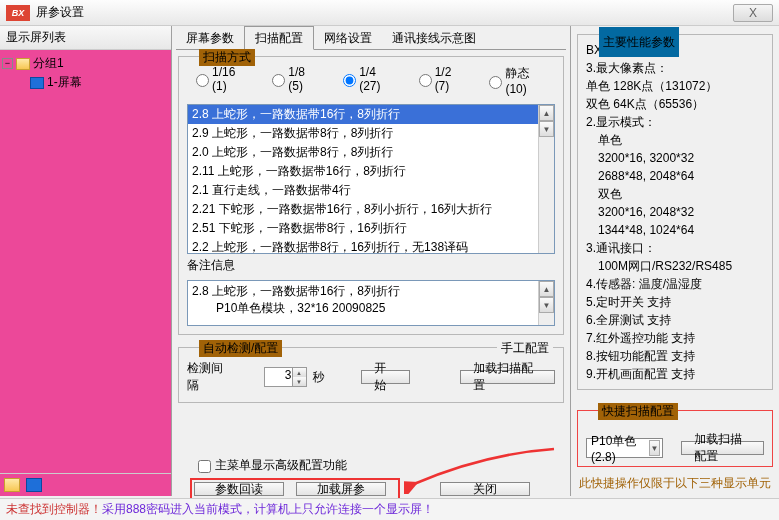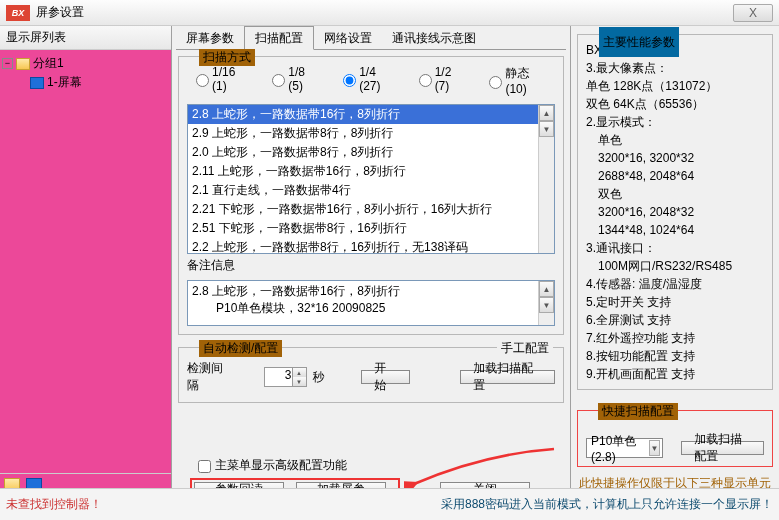--- a/index.html
+++ b/index.html
@@ -48,22 +48,22 @@
 .red-box{border:2px solid #e33;position:absolute;left:-4px;top:-4px;width:210px;height:30px;pointer-events:none}
 .arrow{position:absolute;pointer-events:none}
 .right-pane{width:209px;border-left:1px solid #a0a0a0;display:flex;flex-direction:column;padding:2px 4px}
 .spec-list{border:1px solid #b8b8b8;background:#f0f0f0;padding:6px 8px;position:relative;margin:6px 2px;line-height:1.5}
 .spec-title{position:absolute;top:-8px;left:21px;background:#0369a1;padding:6px 4px}
 .indent{margin-left:12px}
 .fast-group{border:1px solid #ef4444;margin:6px 2px;padding:27px 8px 8px 8px;position:relative}
 .combo{height:20px;border:1px solid #888;background:#fff;display:inline-flex;align-items:center;padding:0 2px 0 4px;width:96px;justify-content:space-between}
 .combo .arr{width:14px;height:16px;background:linear-gradient(#fafafa,#ddd);border:1px solid #aaa;display:flex;align-items:center;justify-content:center;font-size:8px;color:#555}
 .note-blur{margin:2px 4px;color:#a16207;filter:blur(0.4px)}
-.status{position:absolute;left:0;right:0;bottom:0;height:32px;border-top:1px solid #ccc;background:#f4f4f4;display:flex;align-items:center;padding:0 6px;color:#c33}
-.status .mid{flex:1;text-align:right;color:#0c4a6e}
+.status{position:absolute;left:0;right:0;bottom:0;height:22px;border-top:1px solid #ccc;background:#f4f4f4;display:flex;align-items:center;padding:0 6px;color:#c33}
+.status .mid{flex:1;text-align:left;color:#6d28d9}
 </style>
 </head>
 <body>
 
 <div class="titlebar">
   <div class="app-icon">BX</div>
   <div class="title-text">屏参设置</div>
   <div class="close-btn">X</div>
 </div>
 

